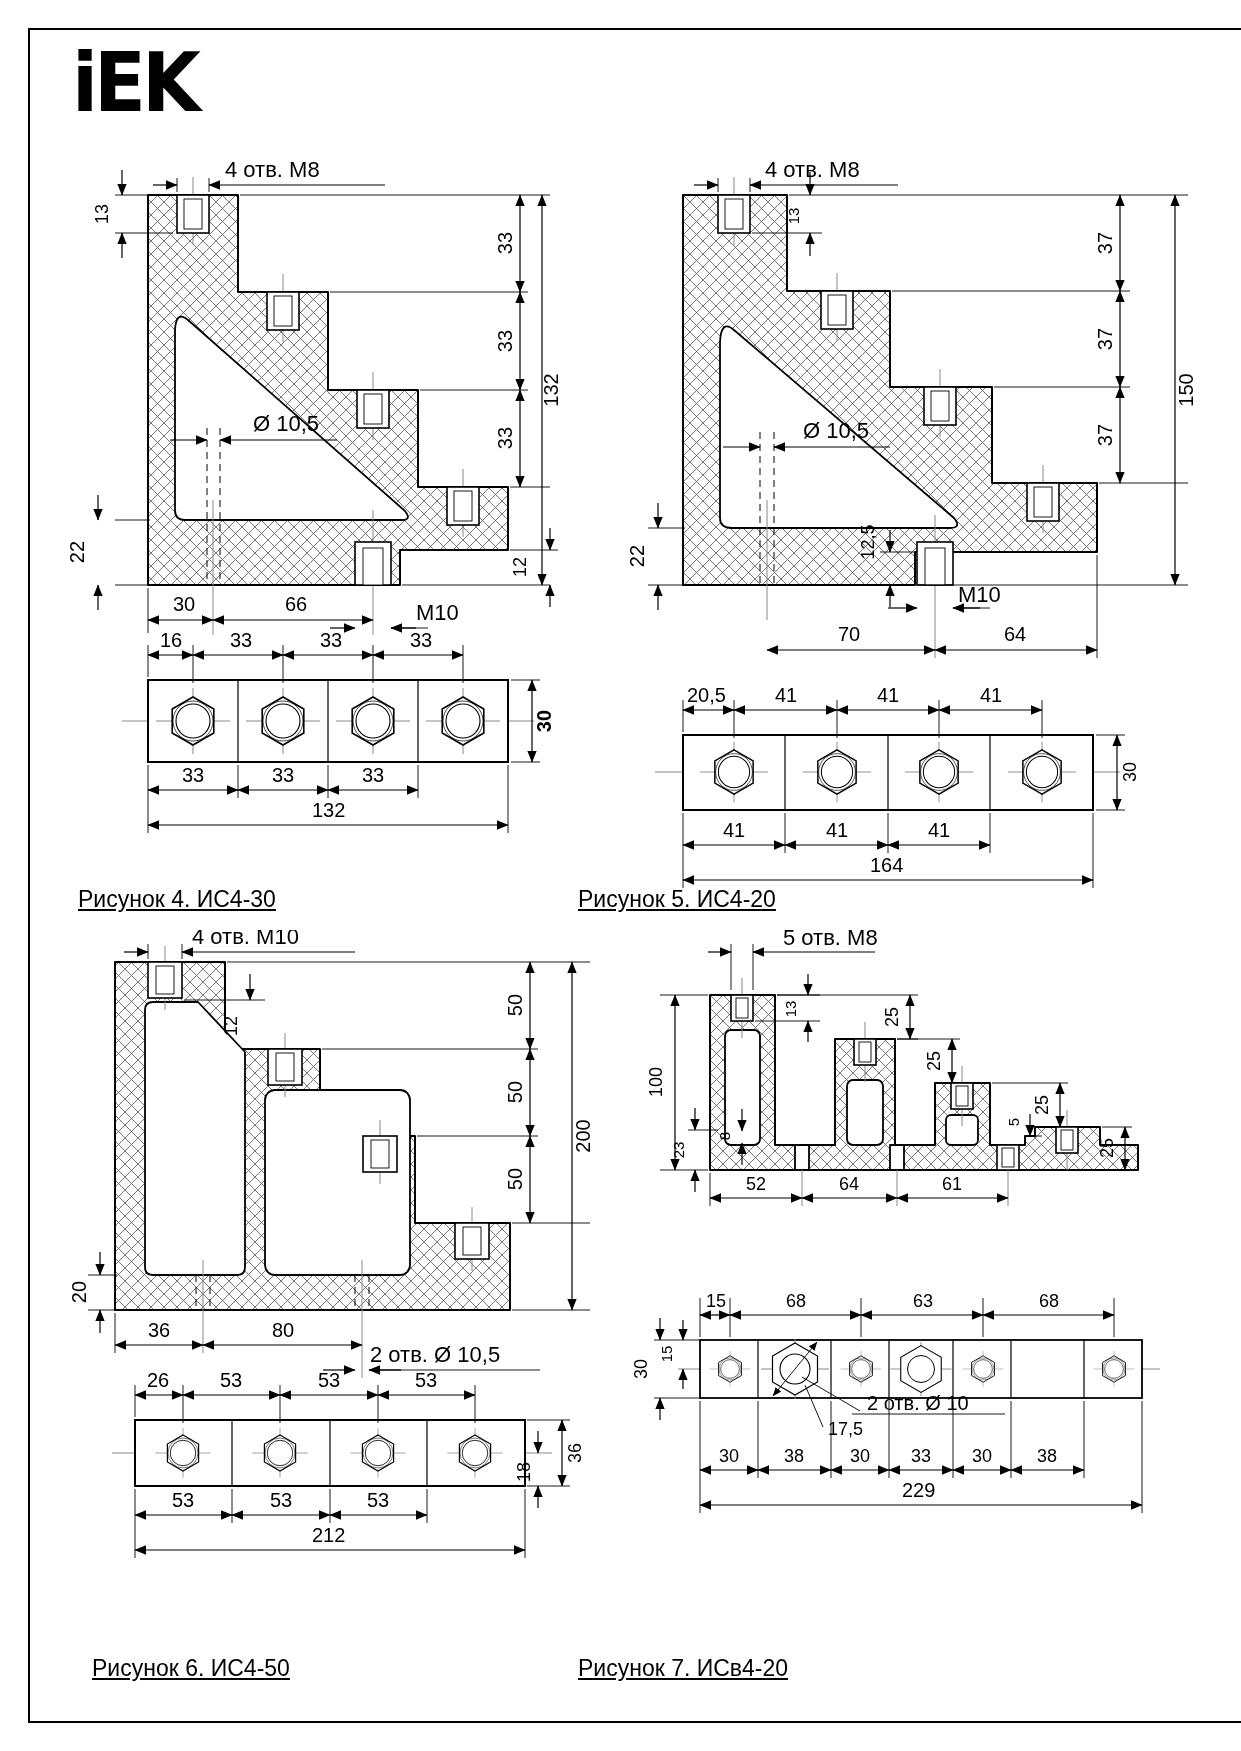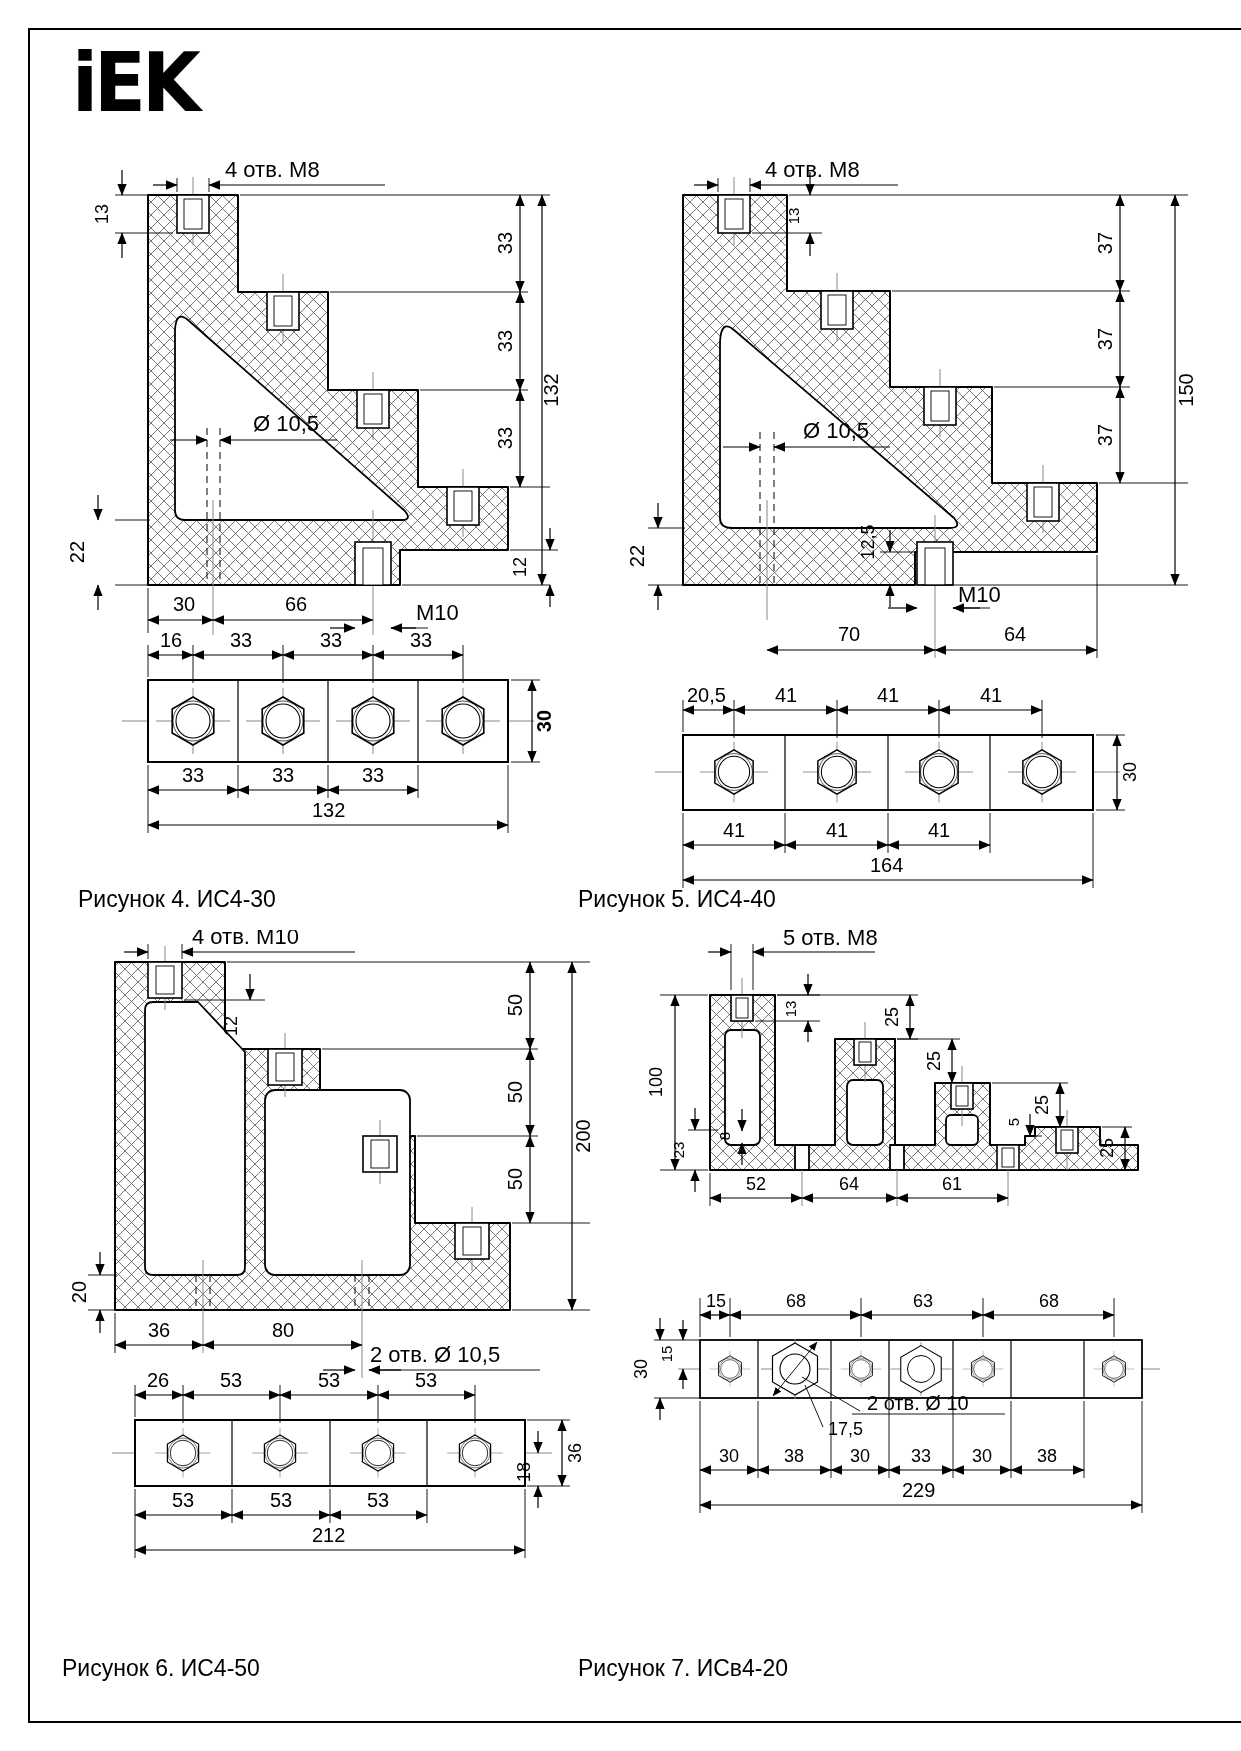--- a/index.html
+++ b/index.html
@@ -1,21 +1,21 @@
 <!DOCTYPE html>
 <html><head>
 <meta charset="utf-8">
 <style>
   html,body{margin:0;padding:0;background:#e8e8e8;}
   .page{position:relative;width:1241px;height:1751px;background:#ffffff;overflow:hidden;
         font-family:"Liberation Sans",sans-serif;padding-left:32px;}
   .frame{position:absolute;left:28px;top:28px;right:28px;bottom:28px;border:2px solid #000;}
   .logo{position:absolute;left:72px;top:38px;font-size:76px;font-weight:bold;color:#000;
         letter-spacing:-4px;transform:scaleY(1.08);font-family:"DejaVu Sans",sans-serif;}
-  .caption{position:absolute;font-size:23px;color:#000;}
+  .caption{position:absolute;font-size:23px;color:#000;text-decoration:underline;}
   .fig{position:absolute;}
   
   .body{fill:url(#hatch);stroke:#000;stroke-width:2;stroke-linejoin:round;}
   .win{fill:#fff;stroke:#000;stroke-width:1.8;stroke-linejoin:round;}
   .ins-o{fill:#fff;stroke:#000;stroke-width:1.6;}
   .ins-i{fill:#fff;stroke:#000;stroke-width:0.9;}
   .cl{stroke:#888;stroke-width:1;fill:none;}
   .ext{stroke:#000;stroke-width:0.9;fill:none;}
   .thin{stroke:#000;stroke-width:0.9;fill:none;}
   .dsh{stroke:#000;stroke-width:1;stroke-dasharray:7 5;fill:none;}
@@ -538,16 +538,16 @@
         <text class="md" x="331" y="532">33</text>
         <text class="md" x="392" y="532">30</text>
         <text class="md" x="457" y="532">38</text>
         <line class="dim" x1="120" y1="575" x2="562" y2="575"></line>
         <text x="322" y="567">229</text>
       </g>
     </g>
   </svg>
 
   <div class="caption" style="left:78px;top:886px">Рисунок 4. ИС4-30</div>
-  <div class="caption" style="left:578px;top:886px">Рисунок 5. ИС4-40</div>
-  <div class="caption" style="left:62px;top:1655px">Рисунок 6. ИС4-50</div>
+  <div class="caption" style="left:578px;top:886px">Рисунок 5. ИС4-20</div>
+  <div class="caption" style="left:92px;top:1655px">Рисунок 6. ИС4-50</div>
   <div class="caption" style="left:578px;top:1655px">Рисунок 7. ИСв4-20</div>
 </div>
 
 </body></html>

